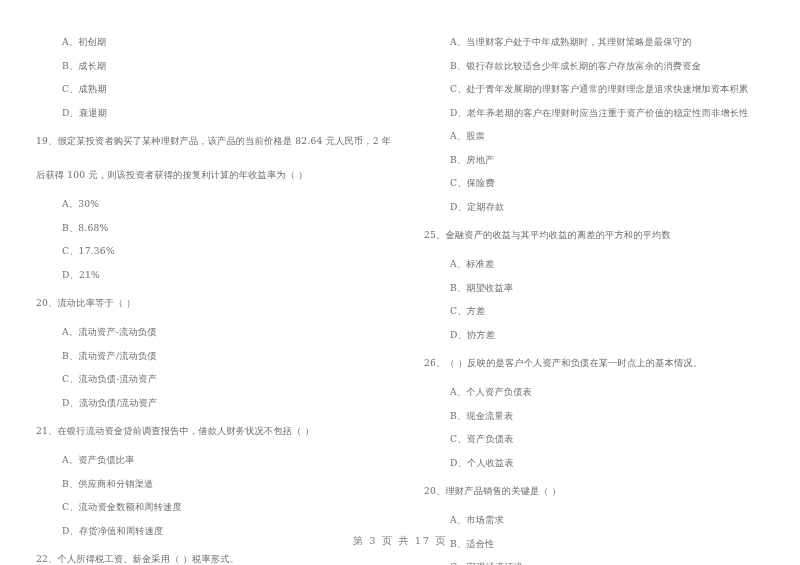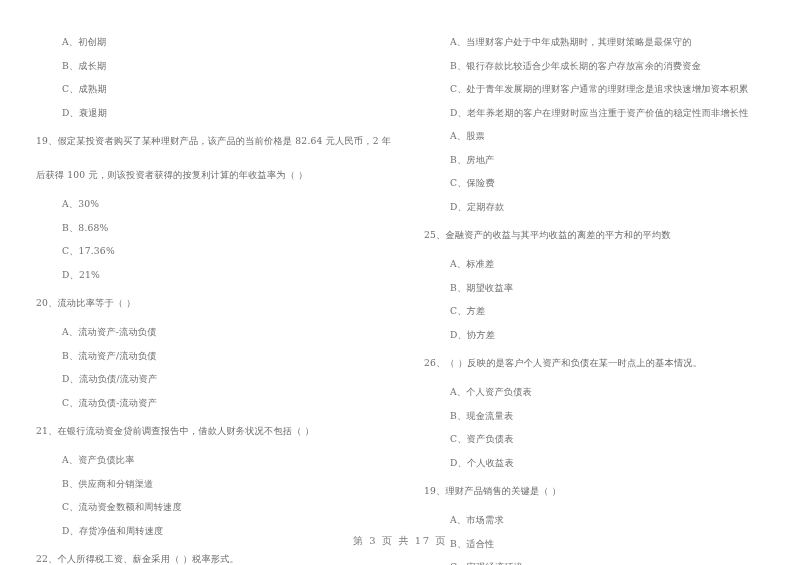--- a/index.html
+++ b/index.html
@@ -87,22 +87,22 @@
         <div class="opt">A、30%</div>
         <div class="opt">B、8.68%</div>
         <div class="opt">C、17.36%</div>
         <div class="opt">D、21%</div>
       </div>
 
       <div class="q-block">
         <div class="q-stem">20、流动比率等于（      ）</div>
         <div class="opt">A、流动资产-流动负债</div>
         <div class="opt">B、流动资产/流动负债</div>
+        <div class="opt">C、流动负债-流动资产</div>
         <div class="opt">D、流动负债/流动资产</div>
-        <div class="opt">C、流动负债-流动资产</div>
       </div>
 
       <div class="q-block">
         <div class="q-stem">21、在银行流动资金贷前调查报告中，借款人财务状况不包括（      ）</div>
         <div class="opt">A、资产负债比率</div>
         <div class="opt">B、供应商和分销渠道</div>
         <div class="opt">C、流动资金数额和周转速度</div>
         <div class="opt">D、存货净值和周转速度</div>
       </div>
 
@@ -141,21 +141,21 @@
 
       <div class="q-block">
         <div class="q-stem">26、（      ）反映的是客户个人资产和负债在某一时点上的基本情况。</div>
         <div class="opt">A、个人资产负债表</div>
         <div class="opt">B、现金流量表</div>
         <div class="opt">C、资产负债表</div>
         <div class="opt">D、个人收益表</div>
       </div>
 
       <div class="q-block">
-        <div class="q-stem">19、理财产品销售的关键是（      ）</div>
+        <div class="q-stem">20、理财产品销售的关键是（      ）</div>
         <div class="opt">A、市场需求</div>
         <div class="opt">B、适合性</div>
         <div class="opt">C、宏观经济环境</div>
 
       </div>
 
     </div>
 
   </div>
 

